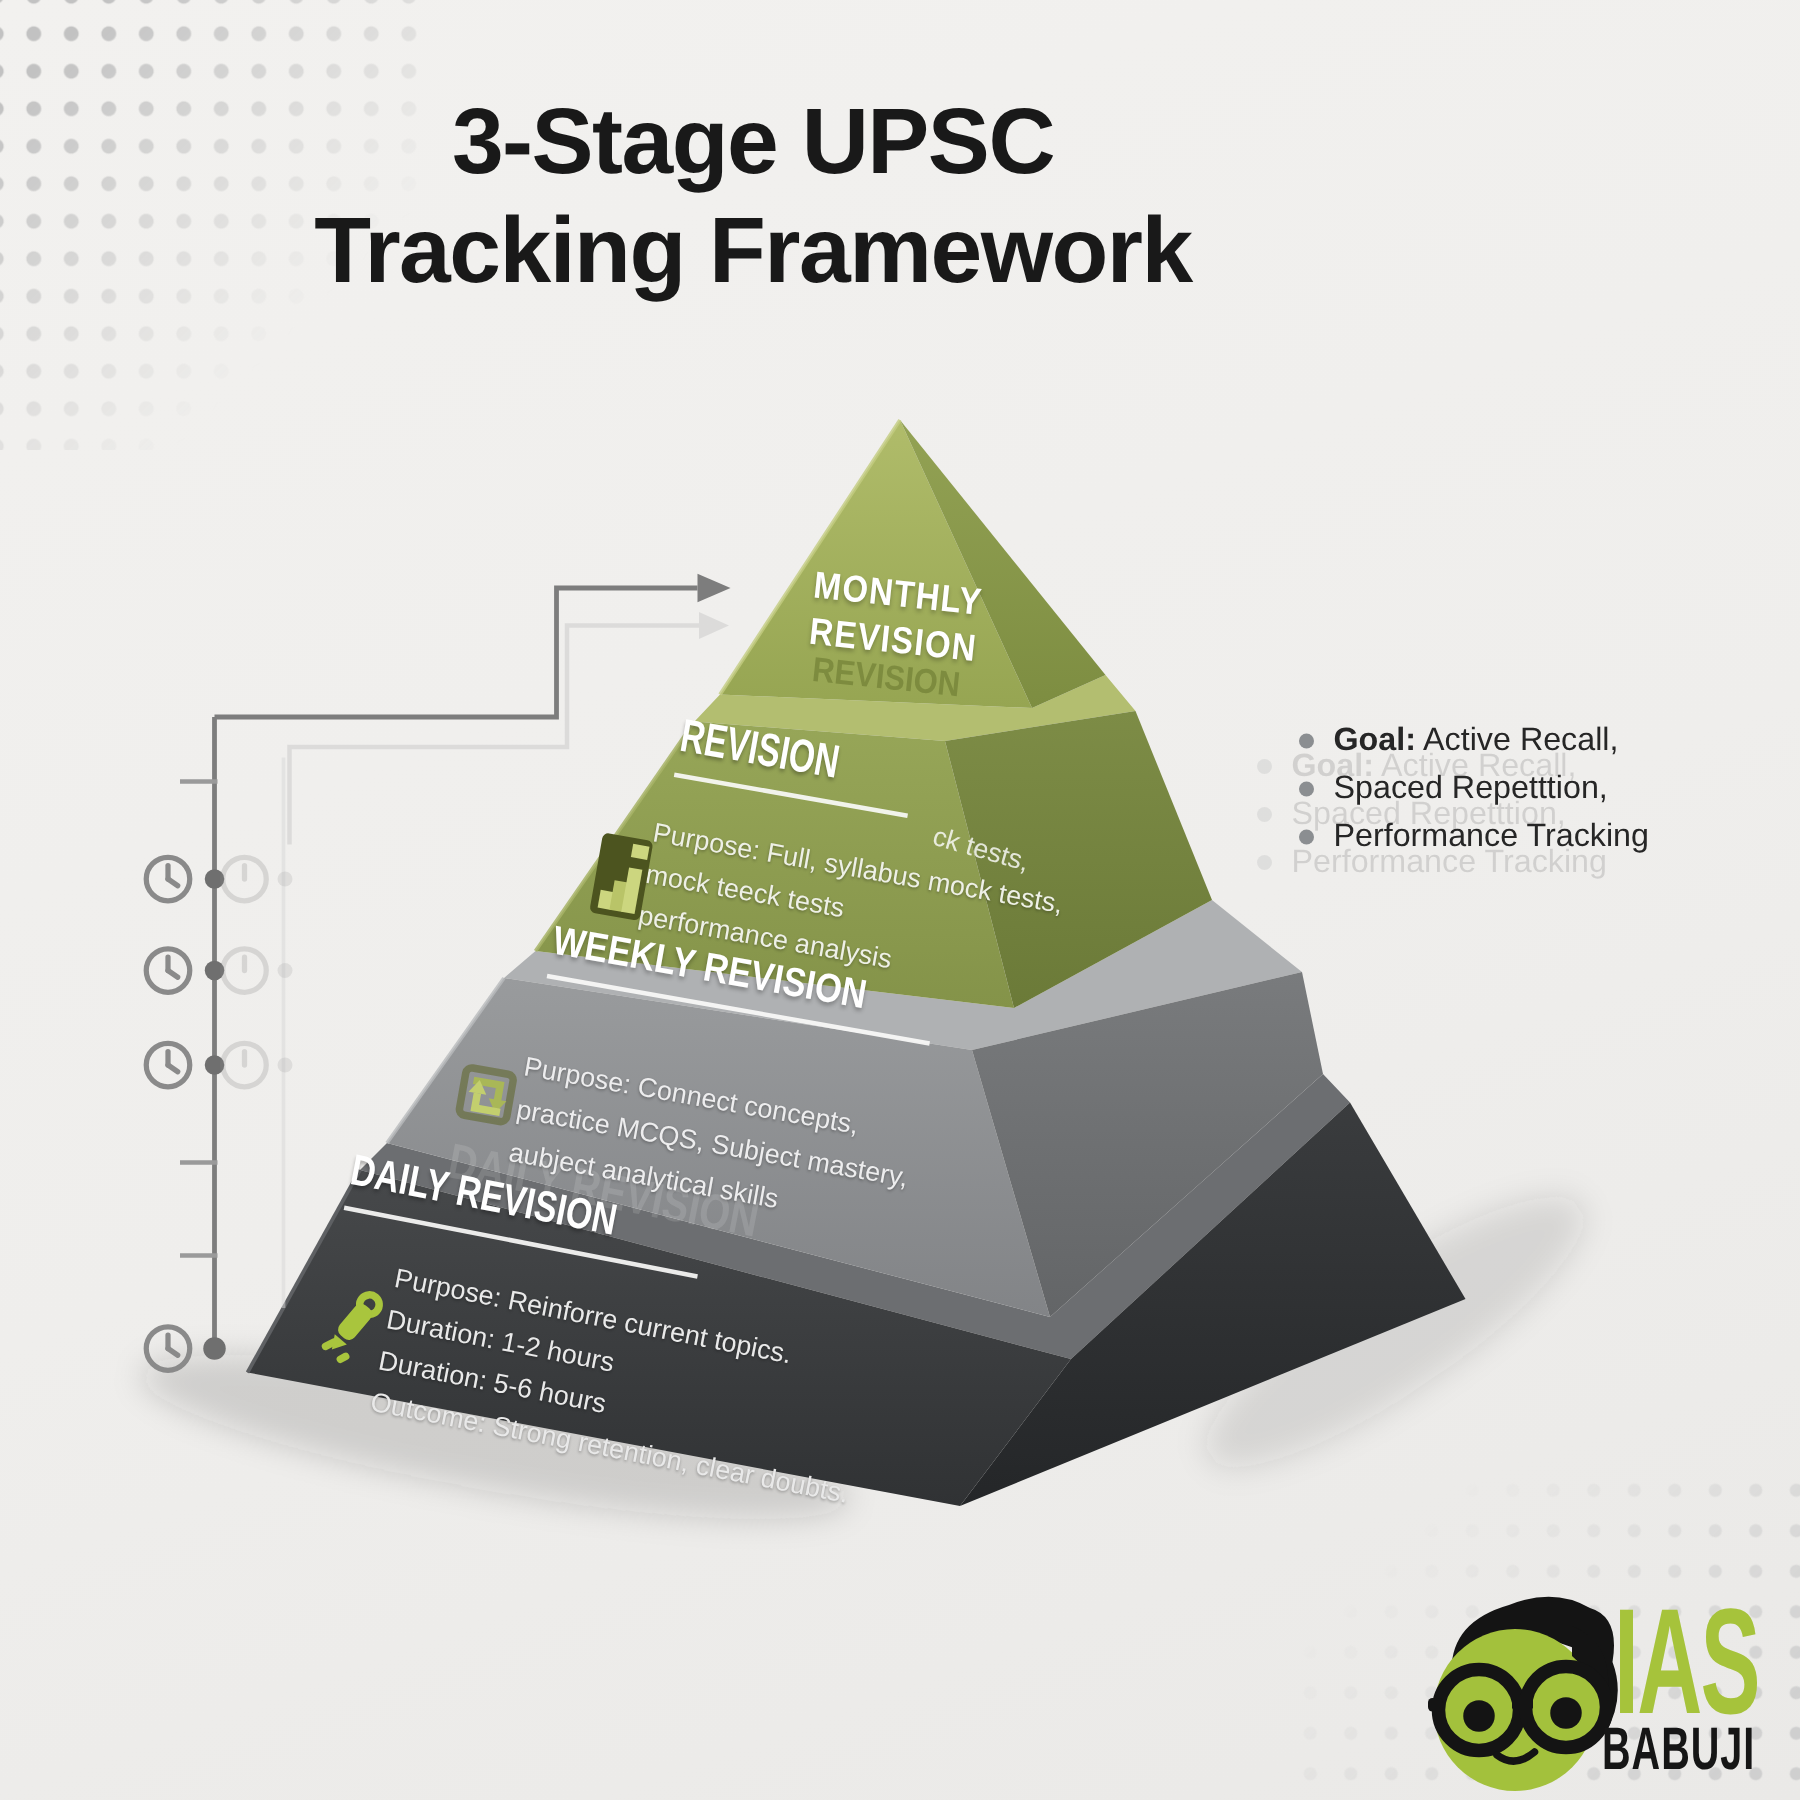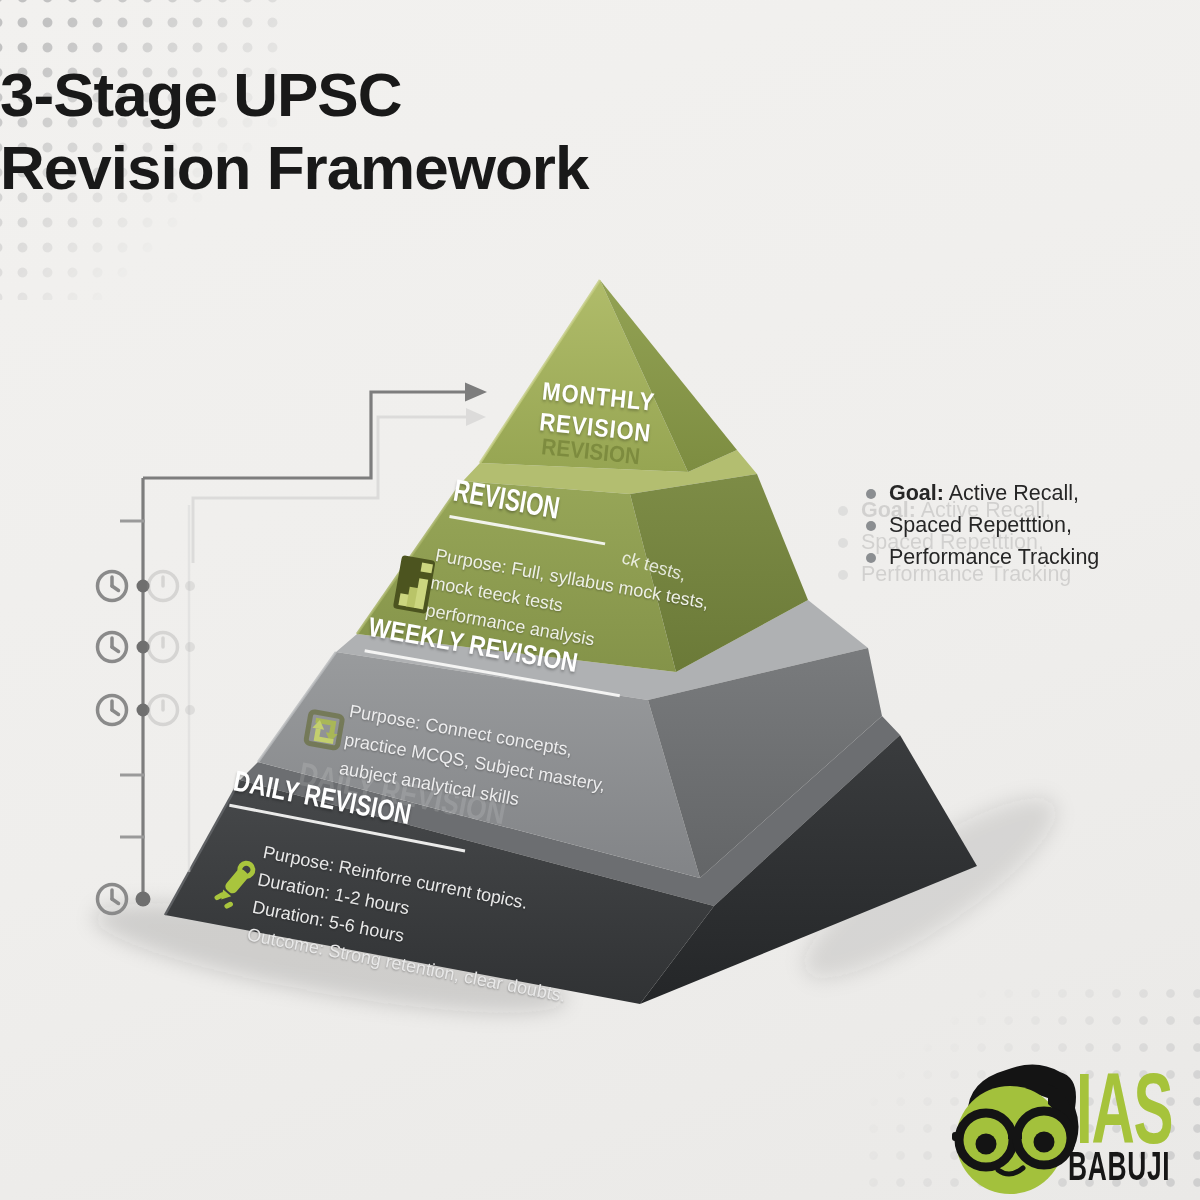--- a/index.html
+++ b/index.html
@@ -21,21 +21,21 @@
   }
   .dots-br{
     right:0;bottom:0;width:340px;height:220px;
     background-image:radial-gradient(circle,#cfcfcf 3.8px,transparent 4.8px);
     background-size:27px 27px;
     -webkit-mask-image:linear-gradient(315deg,#000 10%,transparent 78%);
     mask-image:linear-gradient(315deg,#000 10%,transparent 78%);
   }
   
   .title{
-    left:0;top:58px;width:1004px;
+    left:0;top:58px;width:1004px;text-align:center;
     font-size:62px;line-height:73px;font-weight:bold;color:#191919;
     letter-spacing:-1px;
   }
   
   .tier-head{
     position:absolute;display:inline-block;color:#fff;font-weight:bold;
     border-bottom:3px solid rgba(250,250,248,.92);padding:0 10px 7px 0;
     text-shadow:0 2px 3px rgba(0,0,0,.28);white-space:nowrap;
   }
   .tier-head .squish,.mono-squish{display:inline-block;transform-origin:left top;}
@@ -62,21 +62,21 @@
   .brand-sub .mono-squish{transform:scaleX(.66);}
 </style>
 </head>
 <body>
 
 <div class="dots dots-tl"></div>
 <div class="dots dots-br"></div>
 
 <div class="abs title">
   <div>3-Stage UPSC</div>
-  <div>Revision Framework</div>
+  <div>Tracking Framework</div>
 </div>
 
 <svg class="abs" style="left:0;top:0" width="1200" height="1200" viewBox="0 0 1200 1200">
   <defs>
     <linearGradient id="g1f" x1="0" y1="0" x2="0" y2="1">
         <stop offset="0" stop-color="#b0bc6a"></stop>
         <stop offset="1" stop-color="#96a552"></stop>
       </linearGradient>
     <linearGradient id="g1r" x1="0" y1="0" x2="0" y2="1">
         <stop offset="0" stop-color="#93a254"></stop>

